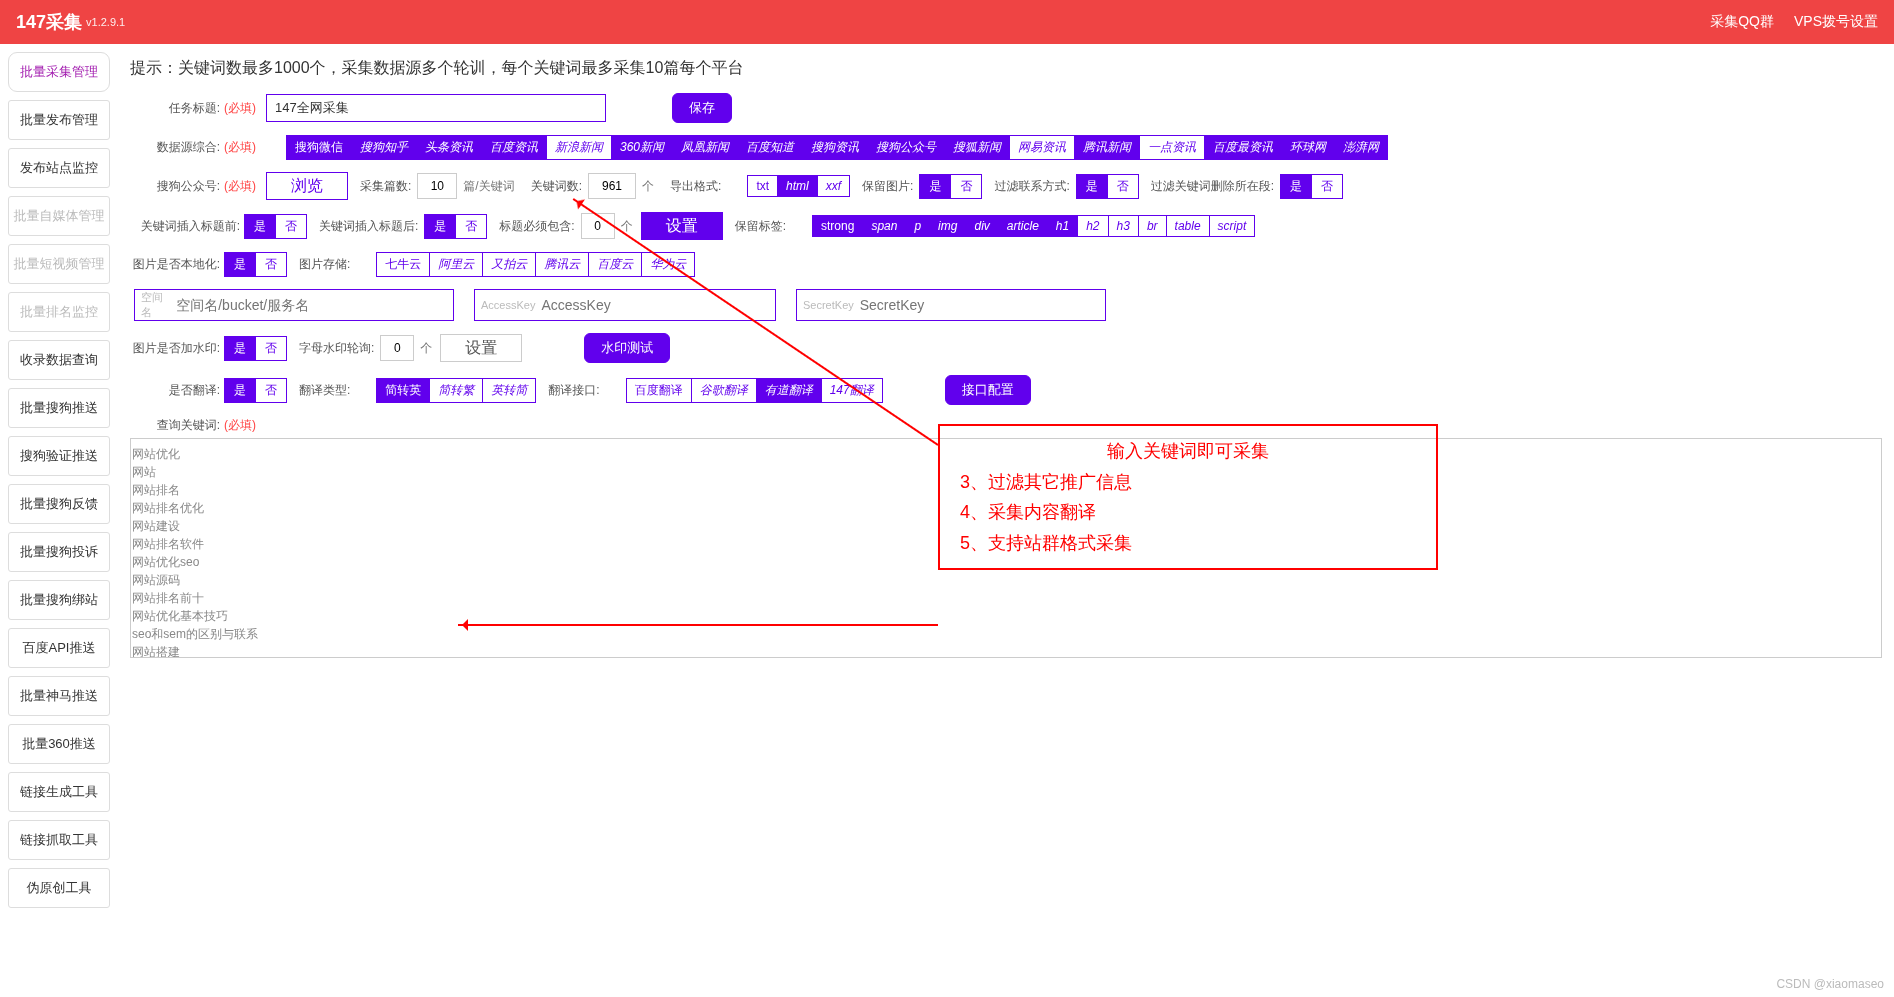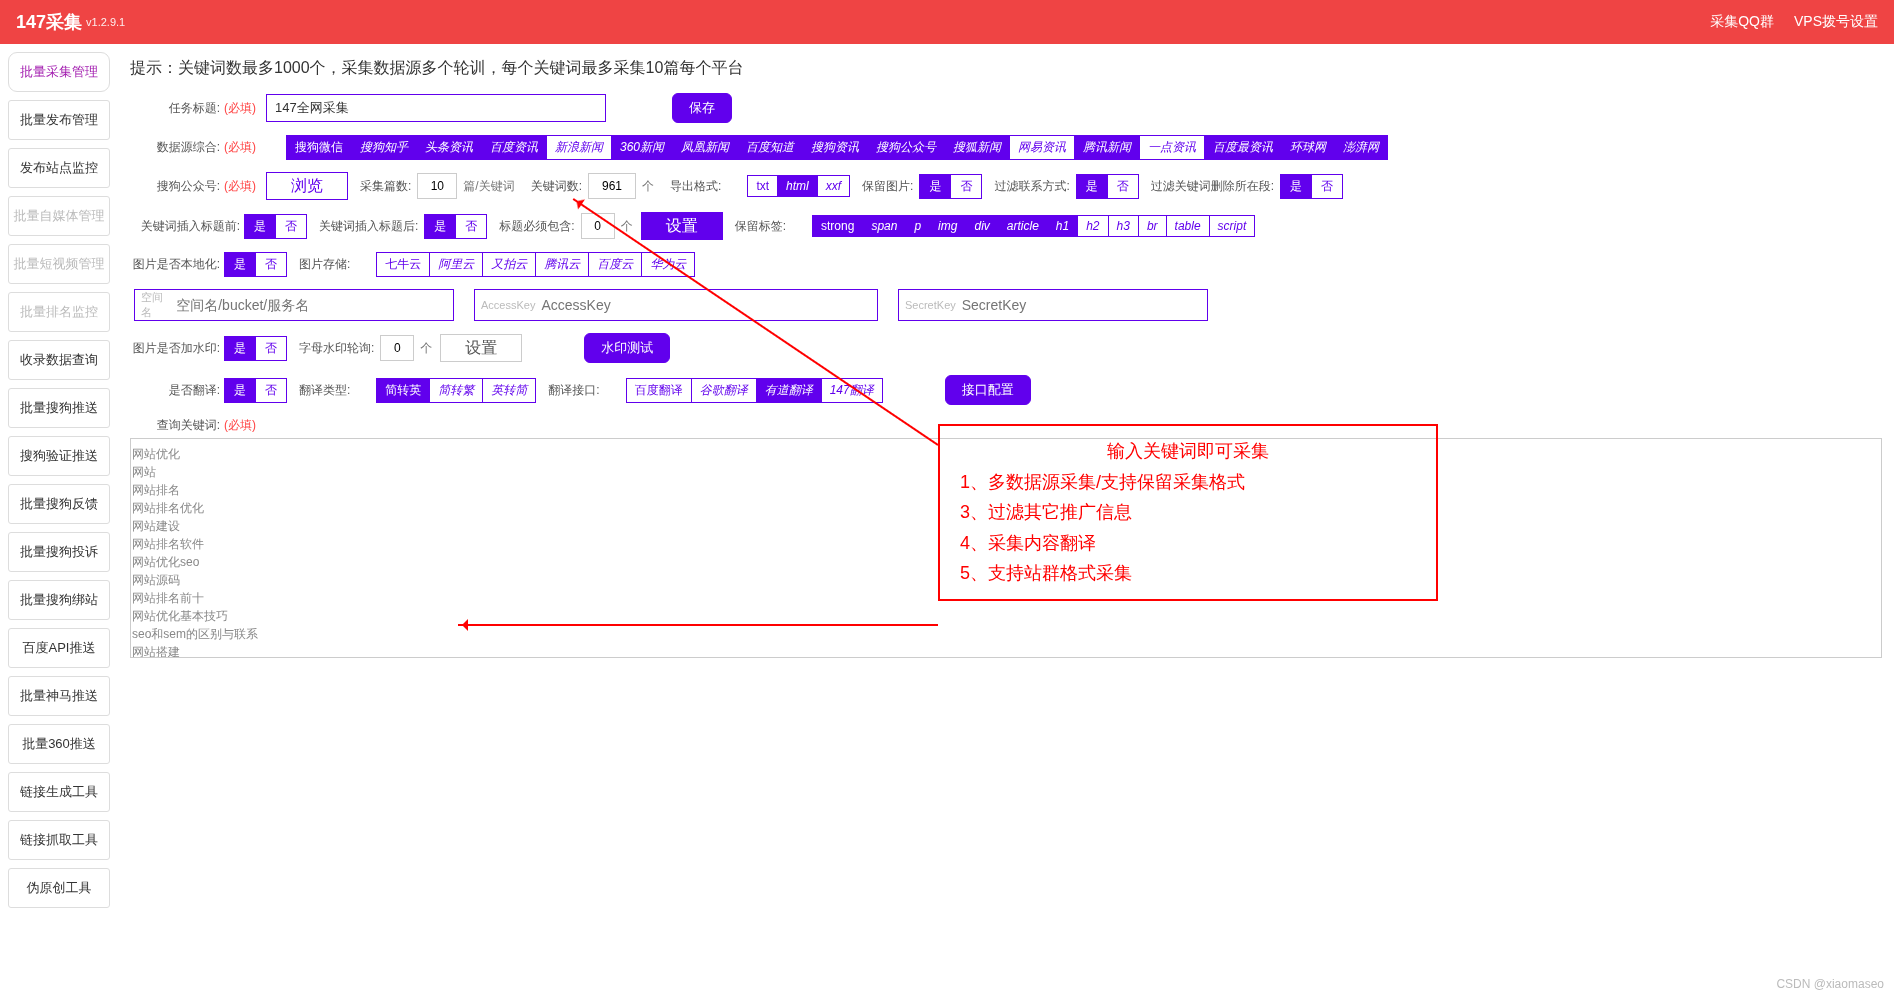--- a/index.html
+++ b/index.html
@@ -42,21 +42,21 @@
 
 .toggle { display:inline-flex; }
 .toggle .opt { border:1px solid #6100ed; padding:3px 9px; font-size:12px; cursor:pointer; background:#fff; color:#6100ed; }
 .toggle .opt.on { background:#6100ed; color:#fff; }
 .toggle .opt + .opt { border-left:none; }
 
 .storageinput { display:flex; align-items:center; border:1px solid #6100ed; height:32px; padding:0 6px; flex:0 0 auto; }
 .storageinput .pfx { color:#bbb; font-size:11px; margin-right:6px; }
 .storageinput input { border:none; outline:none; font-size:14px; color:#888; width:100%; }
 .storageinput.w1 { width:320px; }
-.storageinput.w2 { width:404px; }
+.storageinput.w2 { width:302px; }
 .storageinput.w3 { width:310px; }
 
 .kwarea { width:100%; height:220px; border:1px solid #ccc; padding:6px 1px; font-size:12px; color:#888; resize:none; outline:none; line-height:1.5; font-family:inherit; }
 
 .annot { position:absolute; border:2px solid #f00; color:#f00; font-size:18px; line-height:1.7; padding:10px 20px; background:transparent; pointer-events:none; }
 .annot .hd { text-align:center; }
 .arrow1 { position:absolute; width:320px; height:2px; background:#f00; transform-origin:left center; pointer-events:none; }
 .arrow1::after { content:""; position:absolute; right:-2px; top:-5px; border:6px solid transparent; border-left-color:#f00; }
 .watermark { position:fixed; right:10px; bottom:6px; color:#bbb; font-size:12px; }
 </style>
@@ -286,21 +286,20 @@
 网站优化基本技巧
 seo和sem的区别与联系
 网站搭建
 网站排名查询
 网站优化培训
 seo是什么意思</textarea>
 
     
     <div class="annot" style="left:820px; top:380px; width:500px;">
       <div class="hd">输入关键词即可采集</div>
-      <div>1、多数据源采集/支持保留采集格式</div>
       <div>3、过滤其它推广信息</div>
       <div>4、采集内容翻译</div>
       <div>5、支持站群格式采集</div>
     </div>
     <div class="arrow1" style="left:820px; top:400px; width:440px; transform:rotate(214deg);"></div>
     <div class="arrow1" style="left:820px; top:580px; width:480px; transform:rotate(180deg);"></div>
   </div>
 </div>
 
 <div class="watermark">CSDN @xiaomaseo</div>

